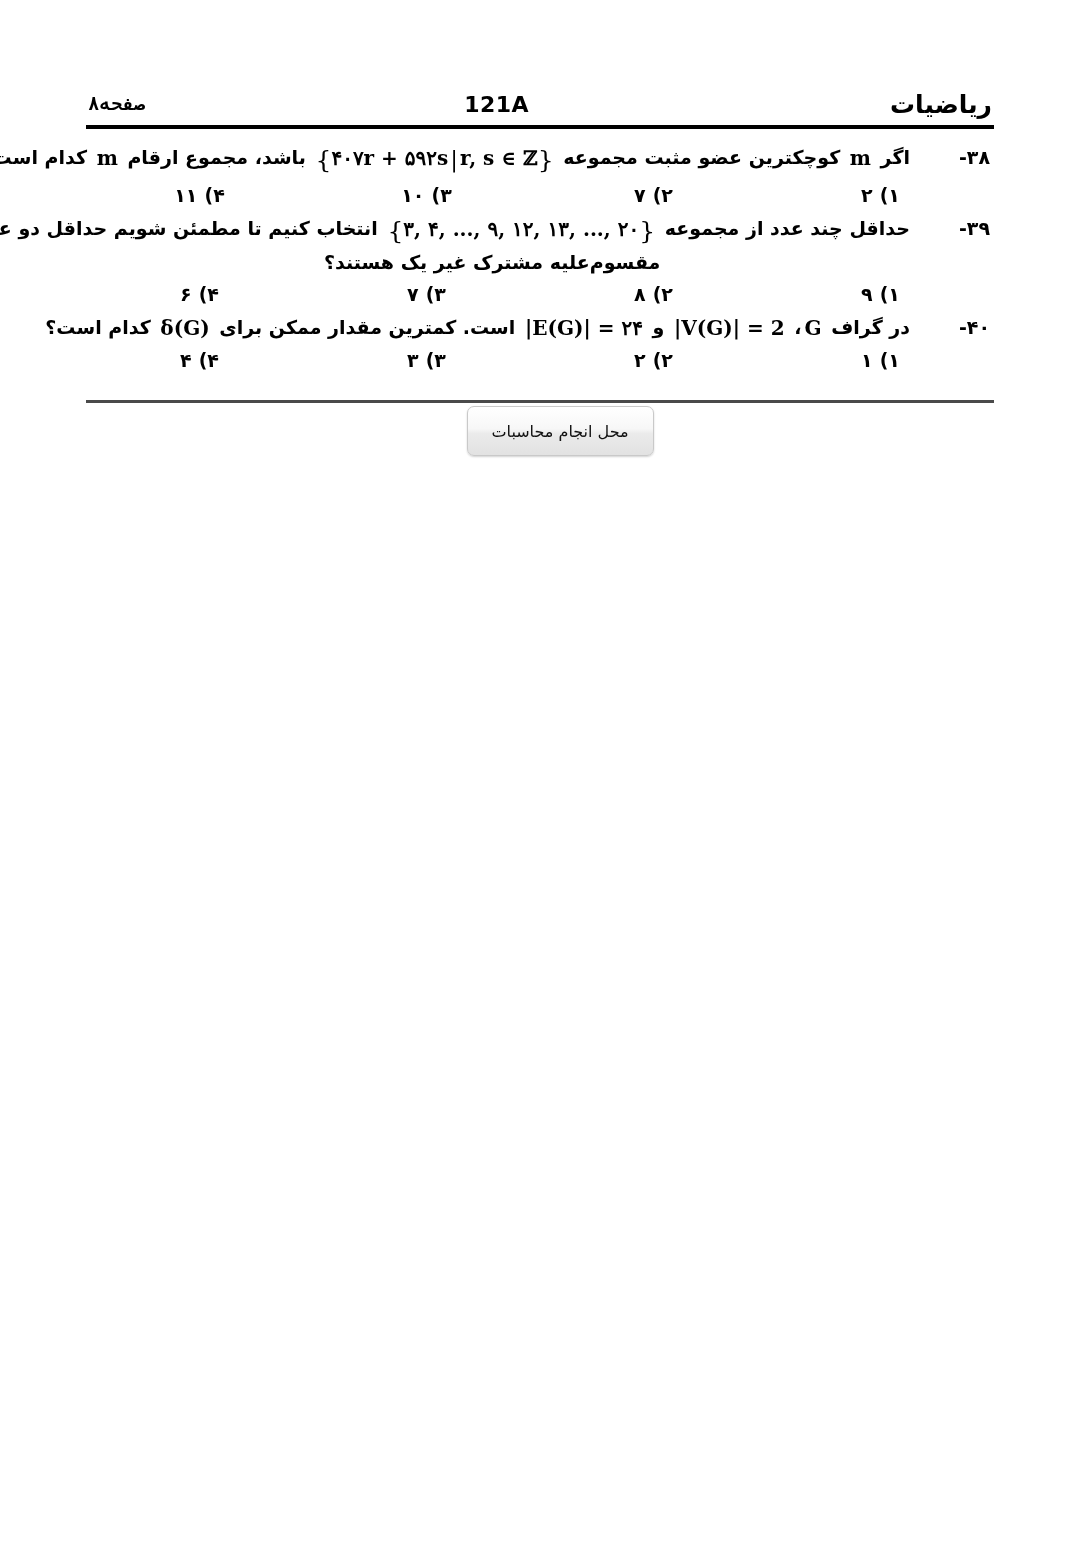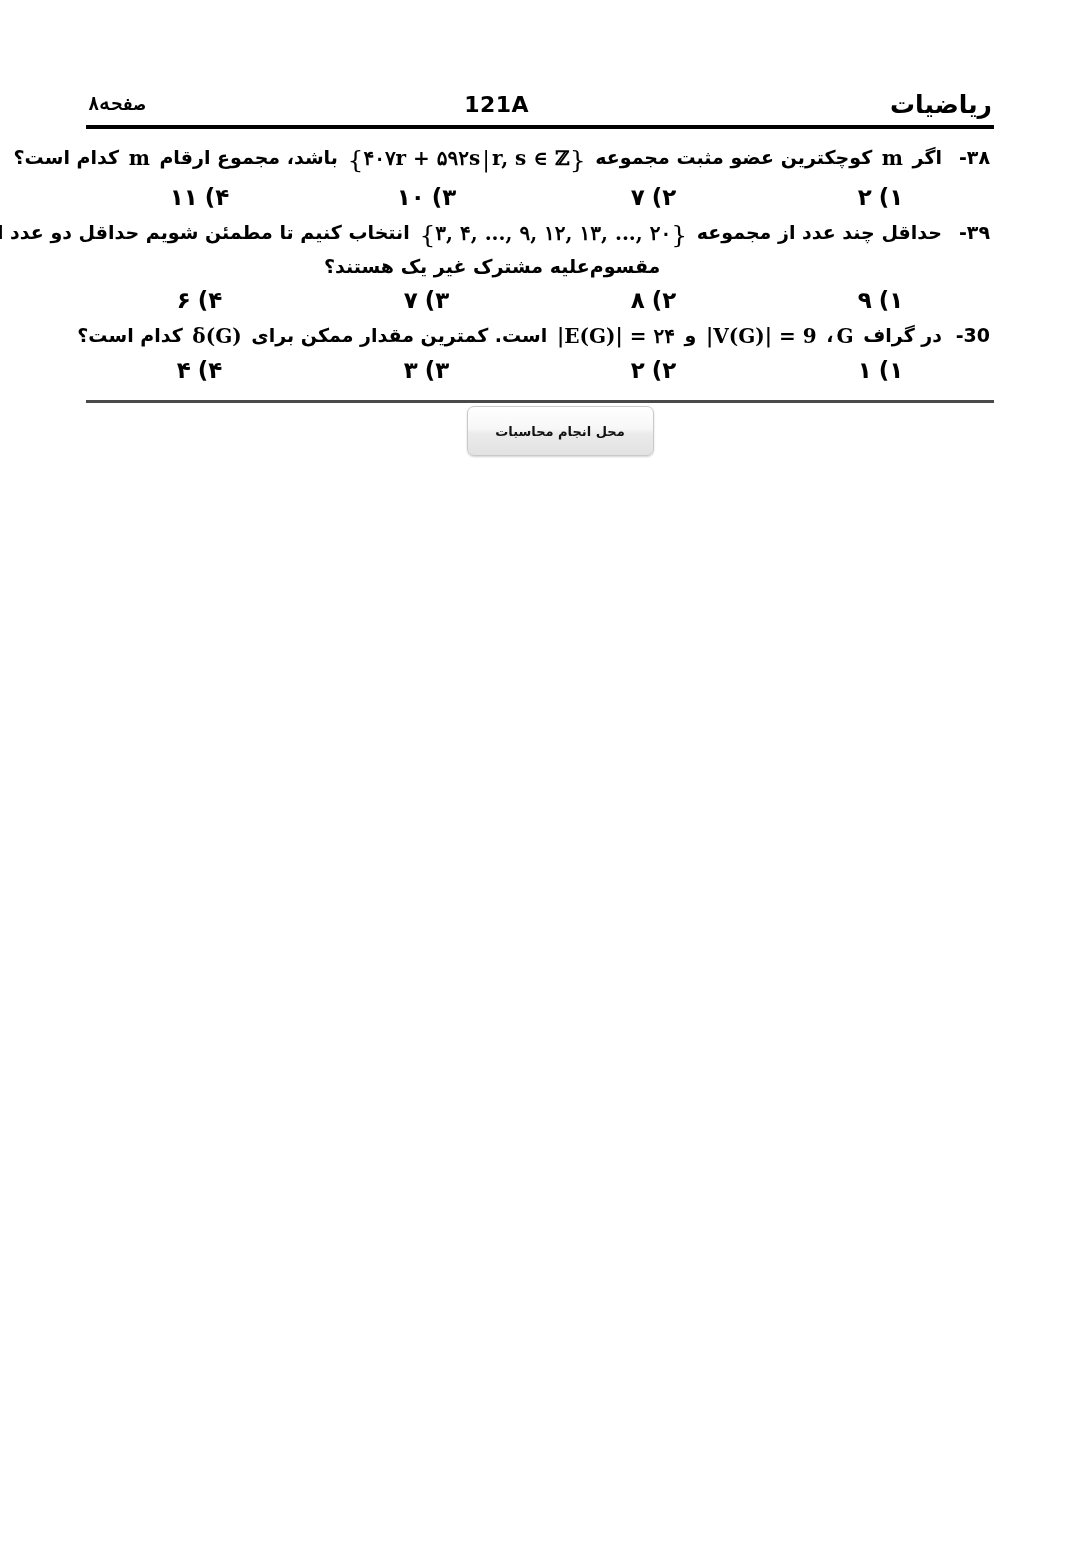--- a/index.html
+++ b/index.html
@@ -95,20 +95,21 @@
     white-space: nowrap;
   }
   .q-num {
     width: 52px;
     flex: 0 0 52px;
     text-align: right;
     padding-right: 4px;
     box-sizing: border-box;
     font-size: 19px;
     font-weight: 700;
+    margin-left: 32px;
   }
   .q-text {
     flex: 1 1 auto;
     text-align: center;
     font-size: 19px;
     font-weight: 700;
   }
   .q-line-2 {
     display: flex;
     justify-content: flex-start;
@@ -154,21 +155,21 @@
     display: flex;
     flex-direction: row;
     direction: rtl;
     width: 908px;
     margin-top: 4px;
     margin-bottom: 6px;
   }
   .opt {
     flex: 1 1 25%;
     text-align: center;
-    font-size: 23px;
+    font-size: 19px;
     font-weight: 700;
     white-space: nowrap;
   }
   .opt .opt-key {
     display: inline-block;
     direction: rtl;
   }
   .opt .opt-val {
     display: inline-block;
     padding-right: 7px;
@@ -186,22 +187,22 @@
   .scratch-btn {
     display: inline-flex;
     align-items: center;
     justify-content: center;
     width: 185px;
     height: 48px;
     border: 1px solid #c9c9c9;
     border-radius: 7px;
     background: linear-gradient(to bottom, #ffffff 0%, #f7f7f7 45%, #ebebeb 55%, #e2e2e2 100%);
     box-shadow: 0 1px 2px rgba(0,0,0,0.18), inset 0 1px 0 #ffffff;
-    font-size: 13px;
-    font-weight: 700;
+    font-size: 16px;
+    font-weight: 400;
     color: #111111;
     letter-spacing: 0.2px;
     margin-left: 40px;
   }
 </style>
 </head>
 <body>
 
 <div class="page">
 
@@ -251,25 +252,25 @@
       <div class="options">
         <div class="opt"><span class="opt-key">۱)</span><span class="opt-val">۹</span></div>
         <div class="opt"><span class="opt-key">۲)</span><span class="opt-val">۸</span></div>
         <div class="opt"><span class="opt-key">۳)</span><span class="opt-val">۷</span></div>
         <div class="opt"><span class="opt-key">۴)</span><span class="opt-val">۶</span></div>
       </div>
     </div>
 
     <div class="q-block">
       <div class="q-line">
-        <div class="q-num">30-</div>
+        <div class="q-num">۴۰-</div>
         <div class="q-text">
           <span>در گراف</span>
           <span class="mth">G</span><span>،</span>
-          <span class="mth">|V(G)| = 9</span>
+          <span class="mth">|V(G)| = 2</span>
           <span>و</span>
           <span class="mth">|E(G)| = ۲۴</span>
           <span>است. کمترین مقدار ممکن برای</span>
           <span class="mth">δ(G)</span>
           <span>کدام است؟</span>
         </div>
       </div>
       <div class="options">
         <div class="opt"><span class="opt-key">۱)</span><span class="opt-val">۱</span></div>
         <div class="opt"><span class="opt-key">۲)</span><span class="opt-val">۲</span></div>

